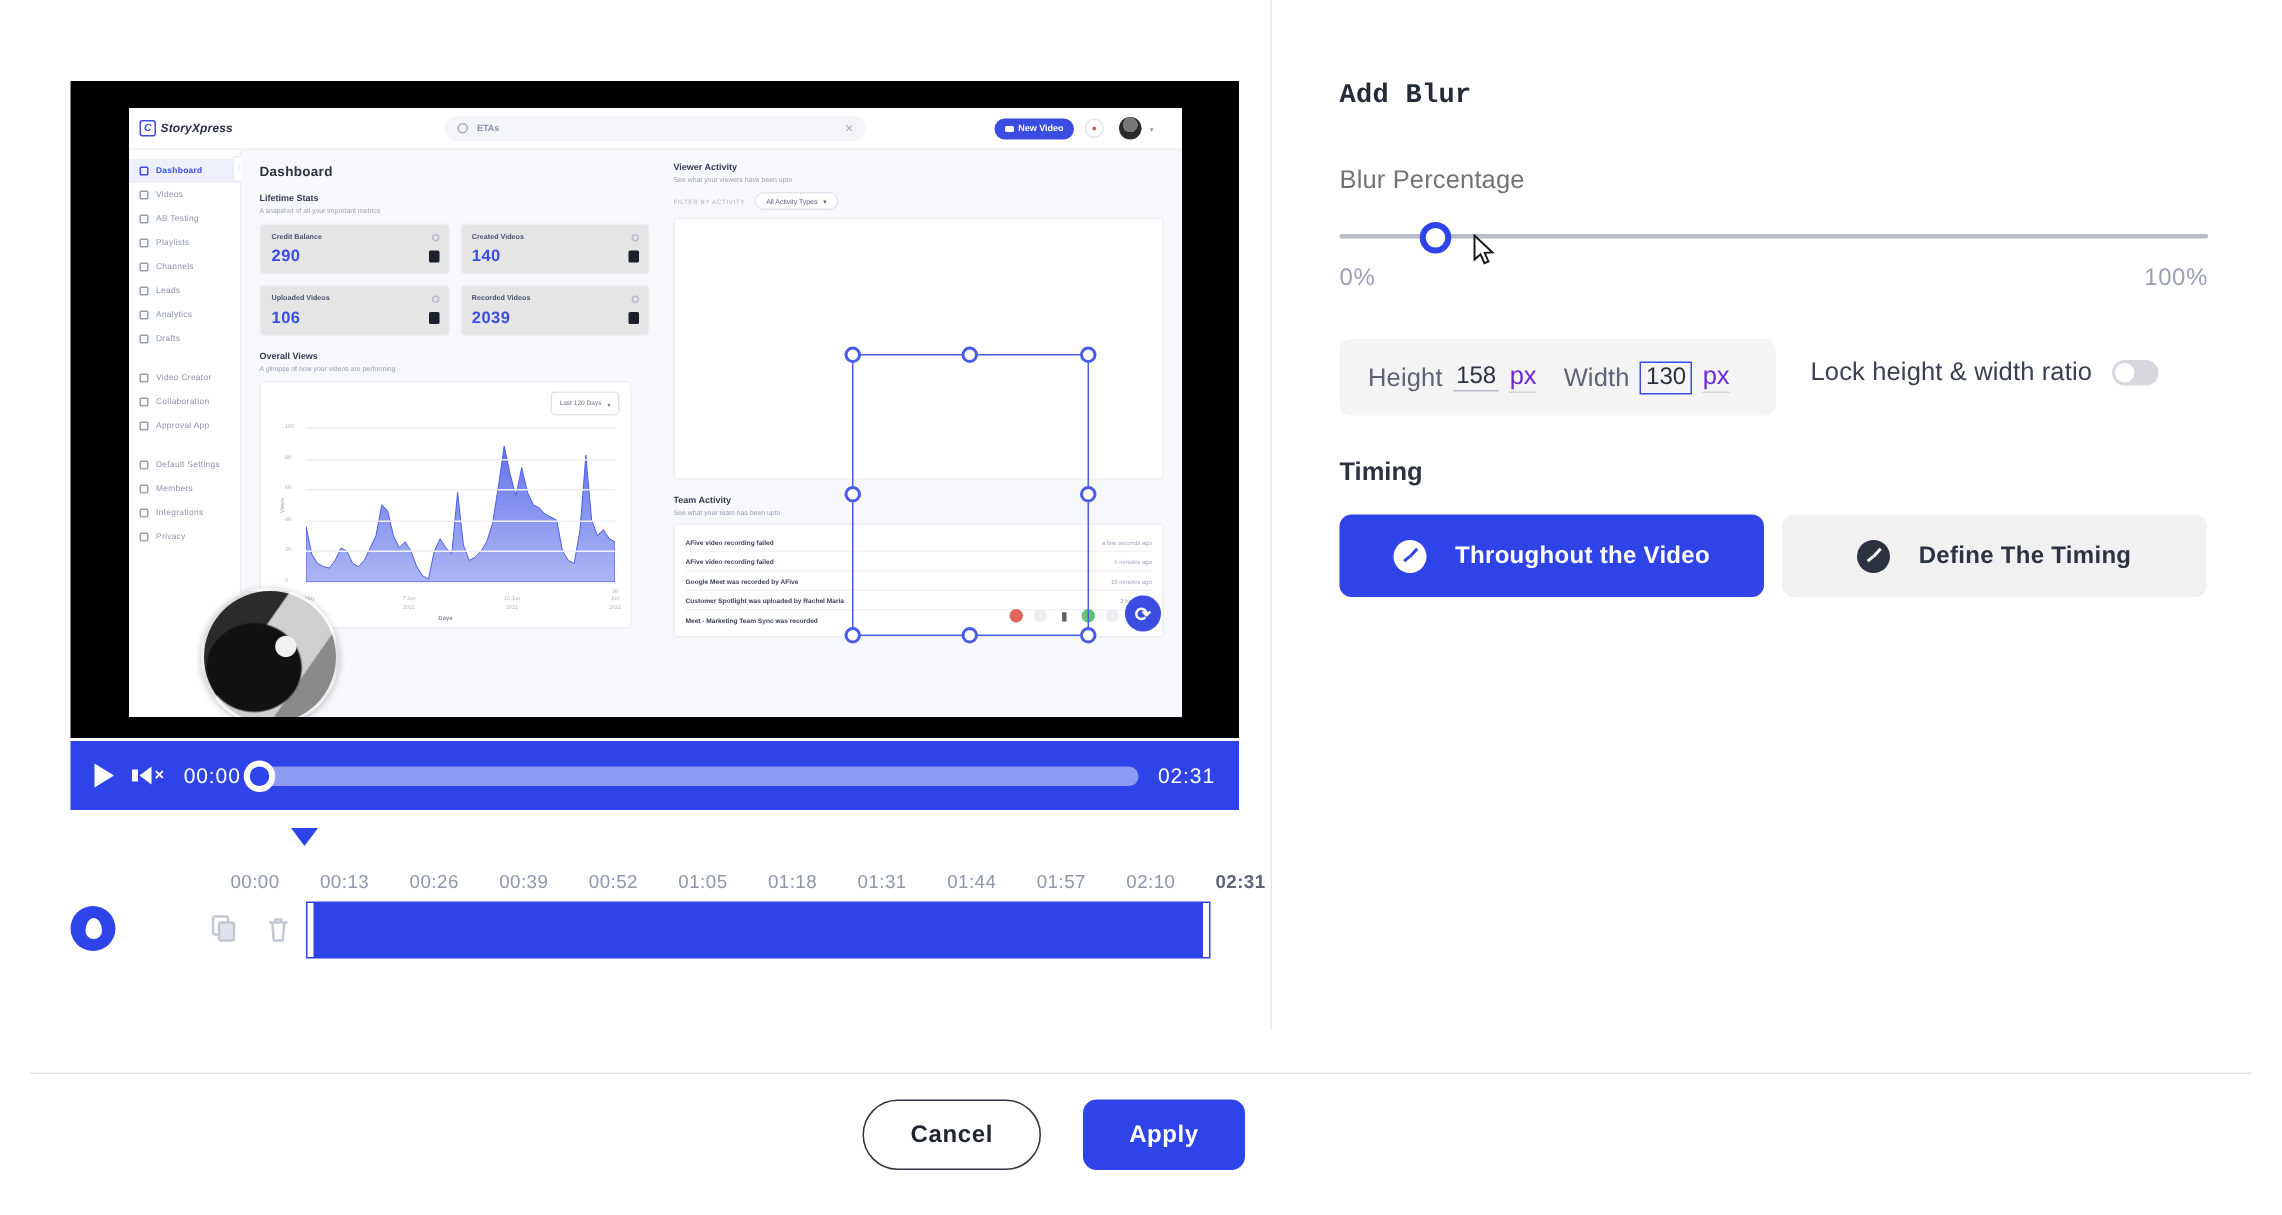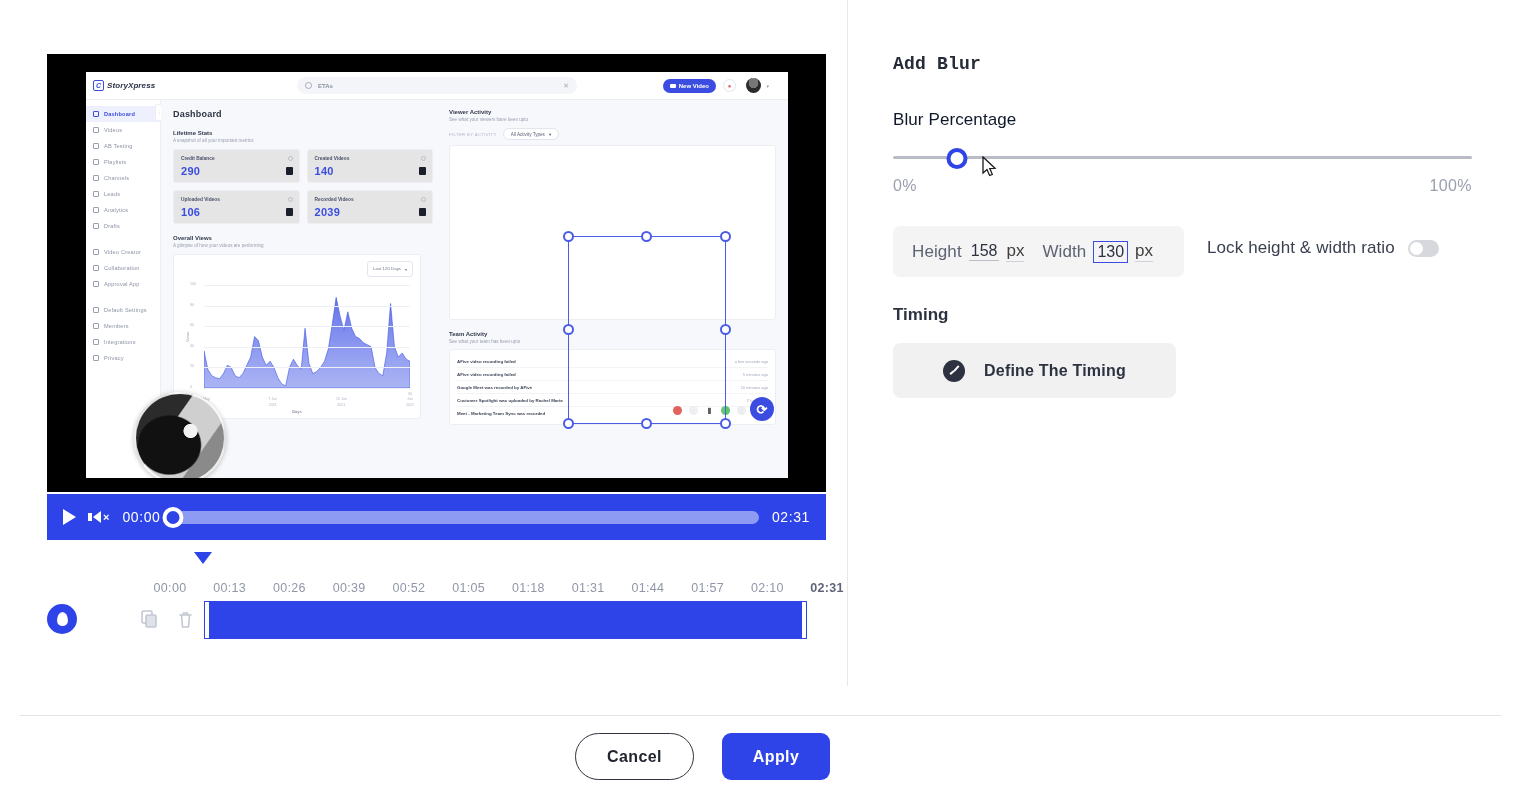--- a/index.html
+++ b/index.html
@@ -215,41 +215,41 @@
     background:#2f44e8; display:flex; align-items:center; justify-content:center;
   }
   .tl-drop { width:11px; height:14px; background:#fff; border-radius:50% 50% 50% 50% / 62% 62% 38% 38%; }
   .tl-tool { position:absolute; top:610px; width:17px; height:19px; color:#c0c4cf; }
   .tl-copy { left:141px; }
   .tl-trash { left:177px; }
 
   
   .rp { position:absolute; left:893px; top:0; width:600px; }
   .rp-title { position:absolute; top:54px; font-size:18px; font-weight:bold; color:#262b38; letter-spacing:.2px;font-family:Liberation Mono, monospace; }
-  .rp-sub { position:absolute; top:110px; font-size:17px; color:#0f172a; letter-spacing:.1px; }
+  .rp-sub { position:absolute; top:110px; font-size:17px; color:#737373; letter-spacing:.1px; }
 
   .slider-wrap { position:absolute; top:148px; left:0; width:579px; height:20px; }
   .slider-track { position:absolute; top:8px; left:0; right:0; height:2.5px; background:#b9bcc4; border-radius:2px; }
   .slider-knob {
     position:absolute; top:0; width:21px; height:21px; border-radius:50%;
     background:#fff; border:4.5px solid #2f44e8; transform:translateX(-50%);
   }
   .cursor-arrow { position:absolute; left:986px; top:157px; width:0; height:0; }
 
   .slider-lbls { position:absolute; top:177px; left:0; width:579px; display:flex; justify-content:space-between;
                  font-size:16px; color:#9aa0ae; letter-spacing:.4px; }
 
   .dim-box {
     position:absolute; top:226px; left:0; width:291px; height:51px;
     background:#f4f4f5; border-radius:7px; display:flex; align-items:center; padding-left:19px; gap:7px;
   }
   .dim-lbl { font-size:17px; color:#5d6373; letter-spacing:.1px; }
   .dim-val { font-size:16px; font-weight:normal; color:#2d3240; border-bottom:1.4px solid #b9bdc8; padding:0 2px; }
   .dim-val.focused { border:1.6px solid #3b4ce0; border-bottom:1.6px solid #3b4ce0; padding:1px 3px; }
-  .dim-unit { font-size:17px; color:#404040; border-bottom:1.4px solid #cfd2da; }
+  .dim-unit { font-size:17px; color:#6d28d9; border-bottom:1.4px solid #cfd2da; }
 
   .lock-row { position:absolute; top:238px; left:314px; display:flex; align-items:center; gap:13px; }
   .lock-lbl { font-size:17px; color:#3a4050; letter-spacing:.1px; }
   .toggle { width:31px; height:17px; border-radius:9px; background:#d6d8de; position:relative; }
   .toggle .knob { position:absolute; left:2px; top:2px; width:13px; height:13px; border-radius:50%; background:#fff; }
 
   .timing-lbl { position:absolute; top:305px; font-size:17px; font-weight:bold; color:#2d3240; }
   .timing-row { position:absolute; top:343px; left:0; display:flex; gap:12px; }
   .timing-btn {
     width:283px; height:55px; border-radius:8px; display:flex; align-items:center;
@@ -576,20 +576,27 @@
 
   <div class="lock-row">
     <span class="lock-lbl">Lock height &amp; width ratio</span>
     <span class="toggle">
       <span class="knob"></span>
     </span>
   </div>
 
   <div class="timing-lbl">Timing</div>
   <div class="timing-row">
+    <div class="timing-btn active">
+      <span class="clock light">
+        <span class="hand h1"></span>
+        <span class="hand h2"></span>
+      </span>
+      <span>Throughout the Video</span>
+    </div>
     <div class="timing-btn inactive">
       <span class="clock dark">
         <span class="hand h1"></span>
         <span class="hand h2"></span>
       </span>
       <span>Define The Timing</span>
     </div>
   </div>
 </div>
 

